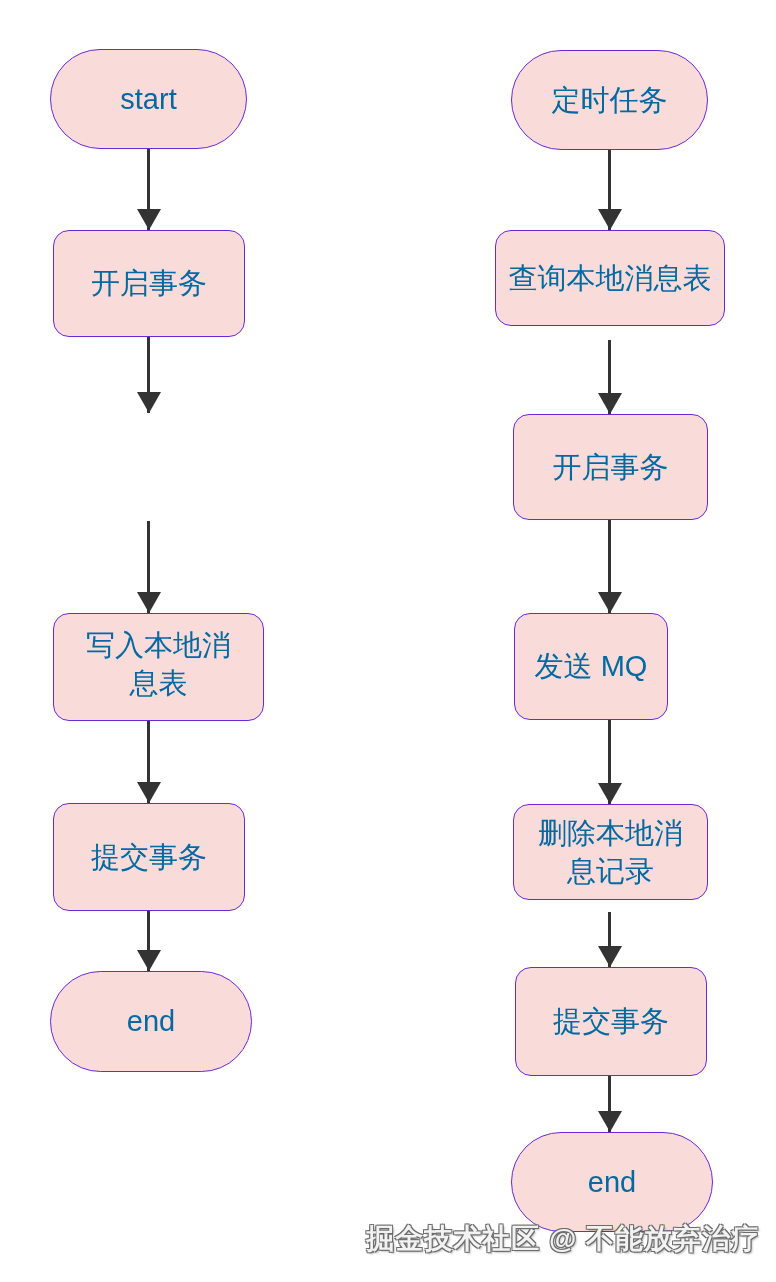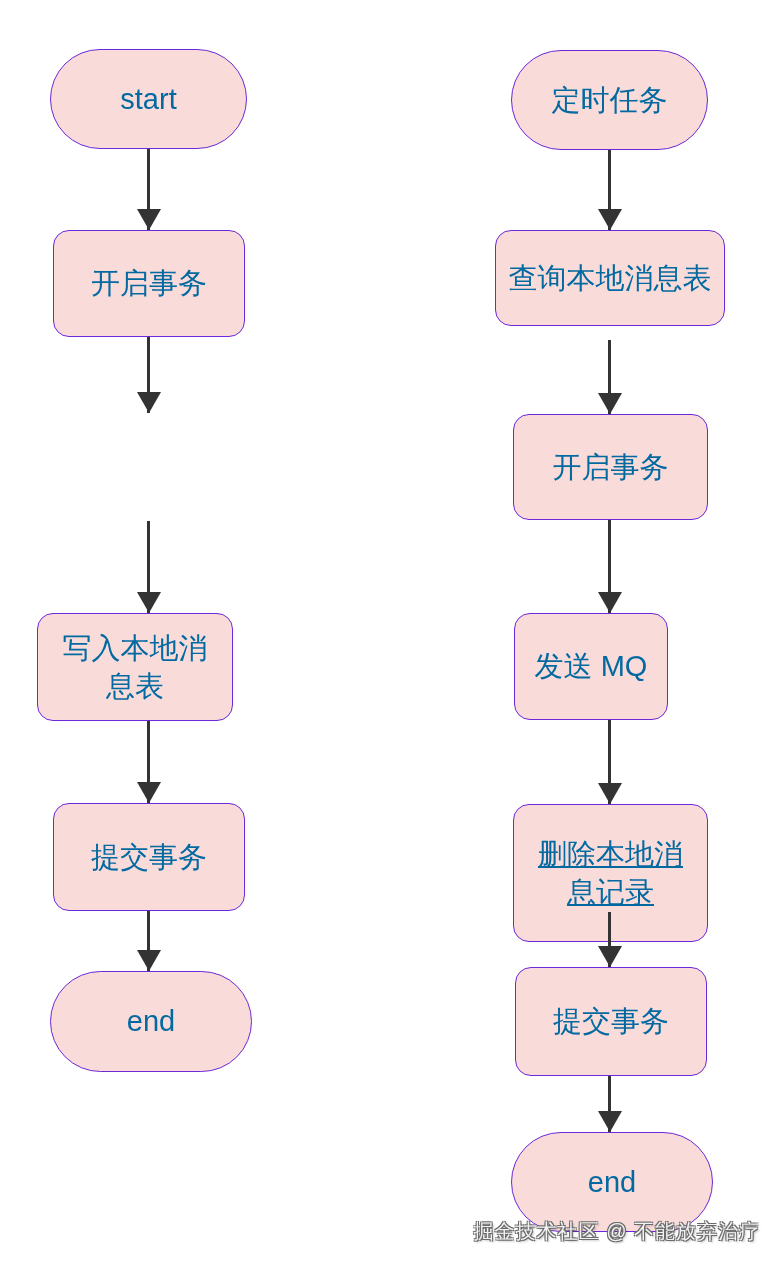--- a/index.html
+++ b/index.html
@@ -44,23 +44,23 @@
     transform: translateX(-50%);
     width: 0;
     height: 0;
     border-left: 12px solid transparent;
     border-right: 12px solid transparent;
     border-top: 21px solid #333333;
   }
   .watermark {
     position: absolute;
     right: 16px;
-    bottom: 37px;
-    font-size: 20px;
-    font-weight: normal;
+    bottom: 24px;
+    font-size: 28px;
+    font-weight: bold;
     letter-spacing: 1px;
     white-space: nowrap;
     color: #f2f2f2;
     text-shadow:
       -1px -1px 0 #6b6b6b,
        1px -1px 0 #6b6b6b,
       -1px  1px 0 #6b6b6b,
        1px  1px 0 #6b6b6b,
        2px  2px 2px rgba(0,0,0,0.25);
   }
@@ -74,21 +74,21 @@
 
   <div class="arrow" style="left:147px; top:149px; height:81px;"></div>
 
   <div class="node process" style="left:53px; top:230px; width:192px; height:107px;">开启事务</div>
 
   <div class="arrow" style="left:147px; top:337px; height:76px;"></div>
 
 
   <div class="arrow" style="left:147px; top:521px; height:92px;"></div>
 
-  <div class="node process" style="left:37px; top:613px; width:196px; height:108px;">写入本地消
+  <div class="node process" style="left:53px; top:613px; width:211px; height:108px;font-family:Liberation Mono, monospace;">写入本地消
 息表</div>
 
   <div class="arrow" style="left:147px; top:721px; height:82px;"></div>
 
   <div class="node process" style="left:53px; top:803px; width:192px; height:108px;">提交事务</div>
 
   <div class="arrow" style="left:147px; top:911px; height:60px;"></div>
 
   <div class="node terminal" style="left:50px; top:971px; width:202px; height:101px;">end</div>
 
@@ -101,21 +101,21 @@
   <div class="arrow" style="left:608px; top:340px; height:74px;"></div>
 
   <div class="node process" style="left:513px; top:414px; width:195px; height:106px;">开启事务</div>
 
   <div class="arrow" style="left:608px; top:520px; height:93px;"></div>
 
   <div class="node process" style="left:514px; top:613px; width:154px; height:107px;">发送 MQ</div>
 
   <div class="arrow" style="left:608px; top:720px; height:84px;"></div>
 
-  <div class="node process" style="left:513px; top:804px; width:195px; height:138px;text-decoration:underline;">删除本地消
+  <div class="node process" style="left:513px; top:804px; width:195px; height:96px;">删除本地消
 息记录</div>
 
   <div class="arrow" style="left:608px; top:912px; height:55px;"></div>
 
   <div class="node process" style="left:515px; top:967px; width:192px; height:109px;">提交事务</div>
 
   <div class="arrow" style="left:608px; top:1076px; height:56px;"></div>
 
   <div class="node terminal" style="left:511px; top:1132px; width:202px; height:100px;">end</div>
 

